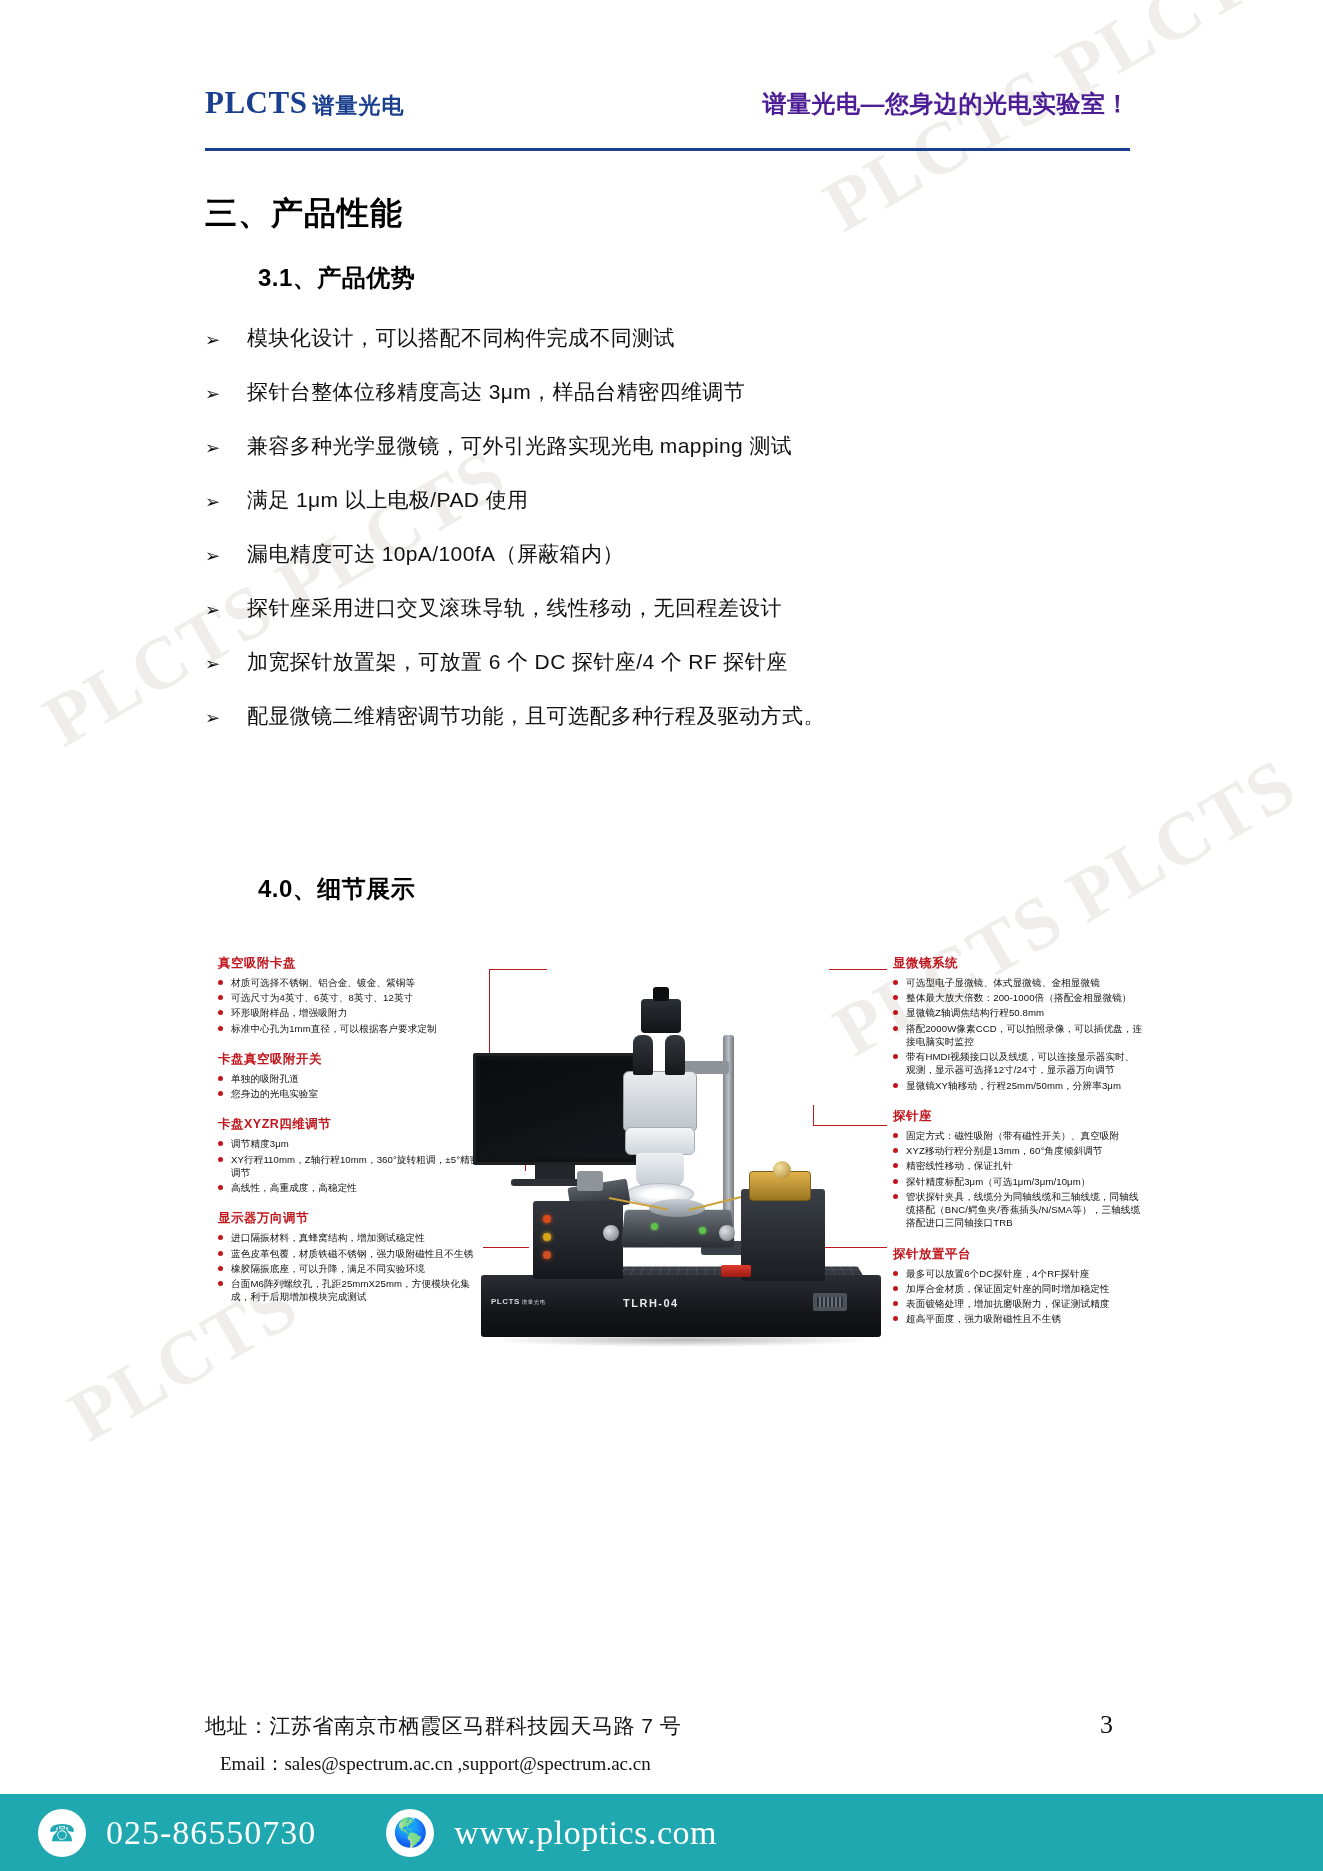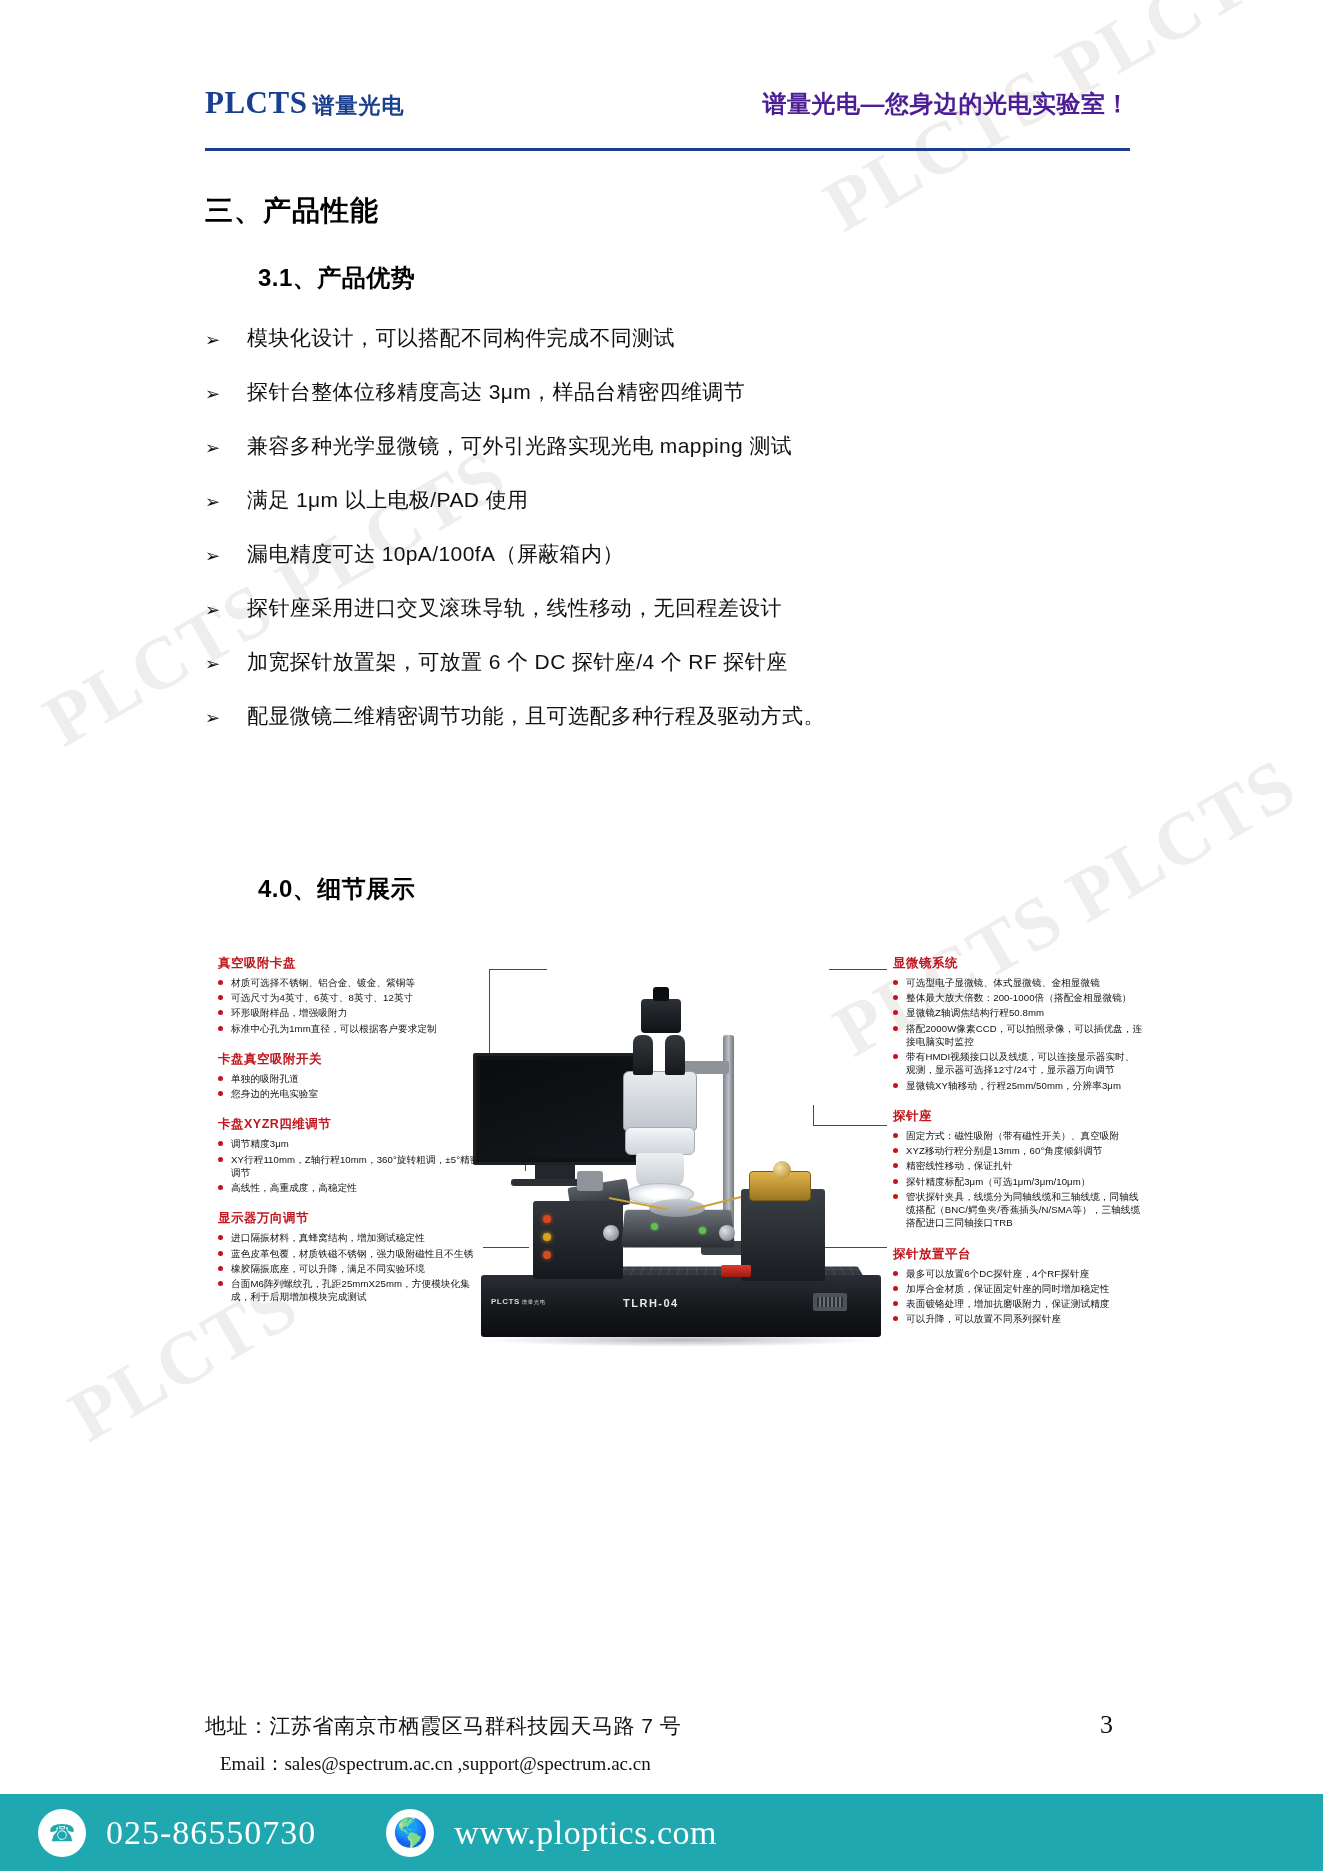--- a/index.html
+++ b/index.html
@@ -76,21 +76,21 @@
     left: 205px; top: 148px;
     width: 925px;
     height: 0;
     border-top: 3px solid #1b3f8f;
   }
 
   
   .h2 {
     position: absolute;
     left: 205px; top: 192px;
-    font-size: 28px;
+    font-size: 32px;
     font-weight: bold;
     color: #000;
     letter-spacing: 1px;
   }
   .h3-a {
     position: absolute;
     left: 258px; top: 262px;
     font-size: 24px;
     font-weight: bold;
     color: #000;
@@ -757,21 +757,21 @@
         <div class="ann-item">
             <span class="ann-dot"></span>
             <span class="ann-text">加厚合金材质，保证固定针座的同时增加稳定性</span>
           </div>
         <div class="ann-item">
             <span class="ann-dot"></span>
             <span class="ann-text">表面镀铬处理，增加抗磨吸附力，保证测试精度</span>
           </div>
         <div class="ann-item">
             <span class="ann-dot"></span>
-            <span class="ann-text">可以升降，可以放置不同系列探针座</span>
+            <span class="ann-text">超高平面度，强力吸附磁性且不生锈</span>
           </div>
       </div>
     </div>
 
     <div class="photo">
       <div class="base-shadow"></div>
       <div class="breadboard"></div>
       <div class="base-plate"></div>
 
       <div class="brand-on-base">

